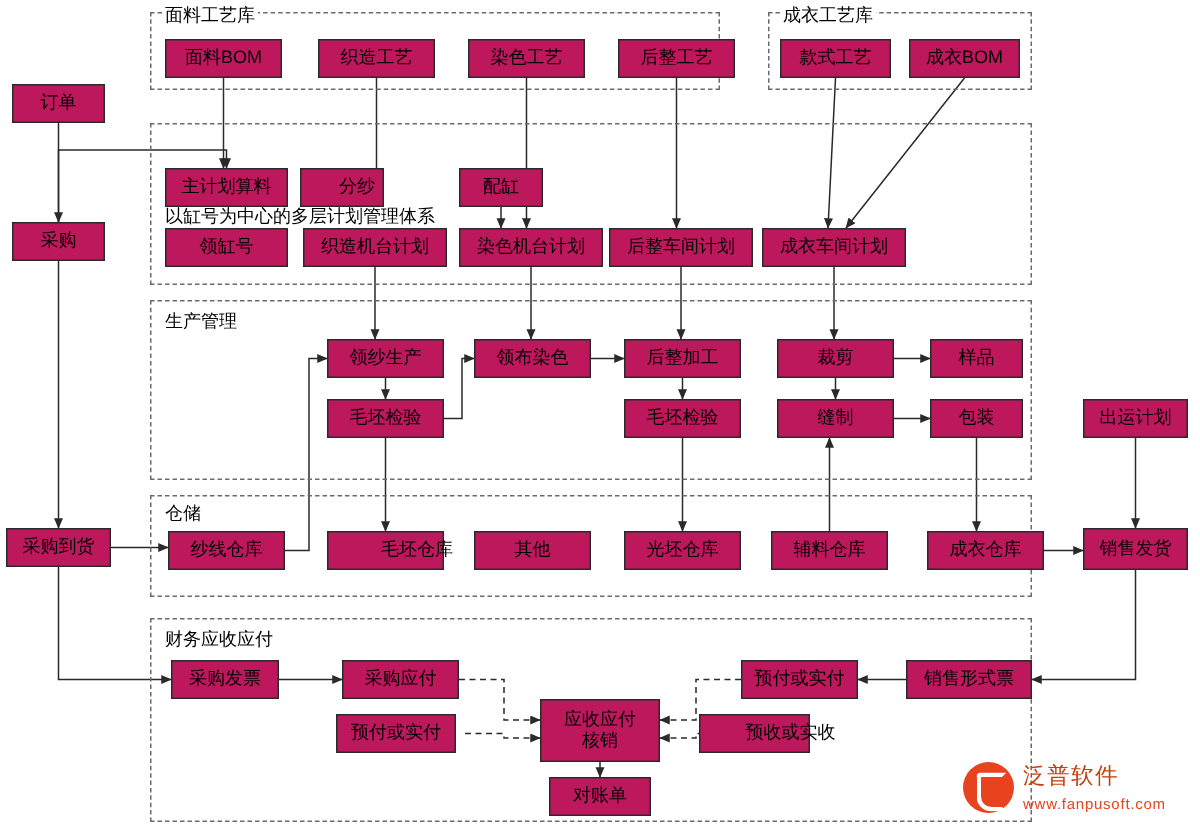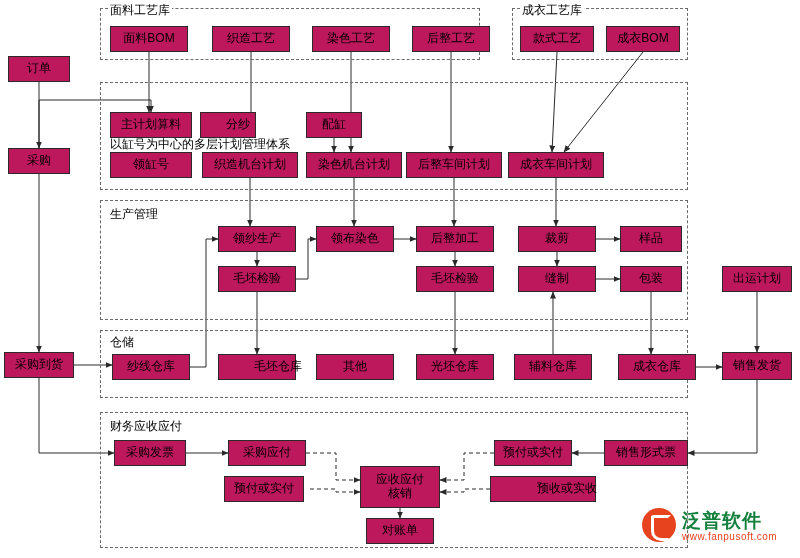--- a/index.html
+++ b/index.html
@@ -49,21 +49,21 @@
   }
   .logo-mark{
     position:absolute;left:0;top:2px;width:34px;height:34px;border-radius:50%;
     background:#e8431f;
   }
   .logo-mark:after{
     content:"";position:absolute;left:9px;top:7px;width:14px;height:20px;
     border:3px solid #ffffff;border-right-color:transparent;border-radius:3px 0 0 10px;
   }
   .logo-text{
-    position:absolute;left:40px;top:2px;font-size:19px;font-weight:bold;color:#15803d;
+    position:absolute;left:40px;top:2px;font-size:15px;font-weight:normal;color:#c2410c;
     letter-spacing:1px;
   }
   .logo-sub{
     position:absolute;left:40px;top:25px;font-size:10px;color:#e8431f;letter-spacing:.5px;
   }
 </style>
 </head>
 <body>
 
 <div id="canvas">
@@ -216,21 +216,21 @@
   <div class="box" style="left:514px;top:354px;width:78px;height:26px;">辅料仓库</div>
   <div class="box" style="left:618px;top:354px;width:78px;height:26px;">成衣仓库</div>
   <div class="box" style="left:722px;top:352px;width:70px;height:28px;">销售发货</div>
 
   <div class="box" style="left:114px;top:440px;width:72px;height:26px;">采购发票</div>
   <div class="box" style="left:228px;top:440px;width:78px;height:26px;">采购应付</div>
   <div class="box" style="left:224px;top:476px;width:80px;height:26px;">预付或实付</div>
   <div class="box" style="left:360px;top:466px;width:80px;height:42px;white-space:pre-line;">应收应付
 核销</div>
   <div class="box" style="left:494px;top:440px;width:78px;height:26px;">预付或实付</div>
-  <div class="box" style="left:490px;top:476px;width:106px;height:26px;padding-left:48px;">预收或实收</div>
+  <div class="box" style="left:466px;top:476px;width:74px;height:26px;padding-left:48px;">预收或实收</div>
   <div class="box" style="left:604px;top:440px;width:84px;height:26px;">销售形式票</div>
   <div class="box" style="left:366px;top:518px;width:68px;height:26px;">对账单</div>
 
   <div class="logo">
     <div class="logo-mark"></div>
     <div class="logo-text">泛普软件</div>
     <div class="logo-sub">www.fanpusoft.com</div>
   </div>
 
 </div>

